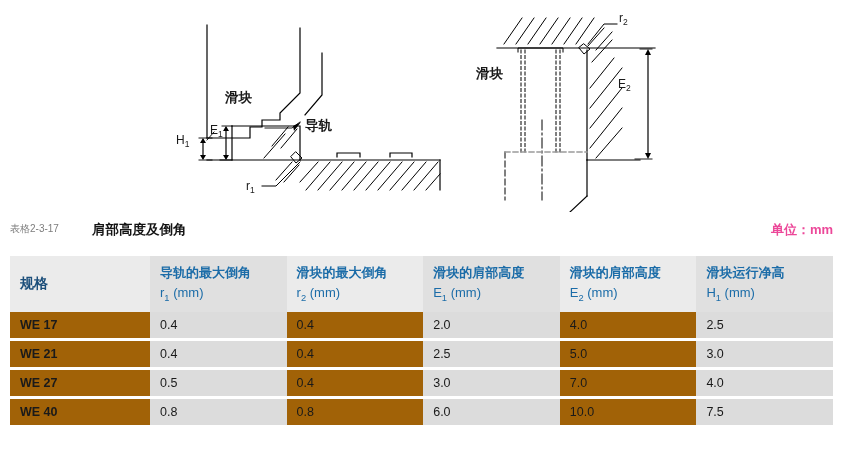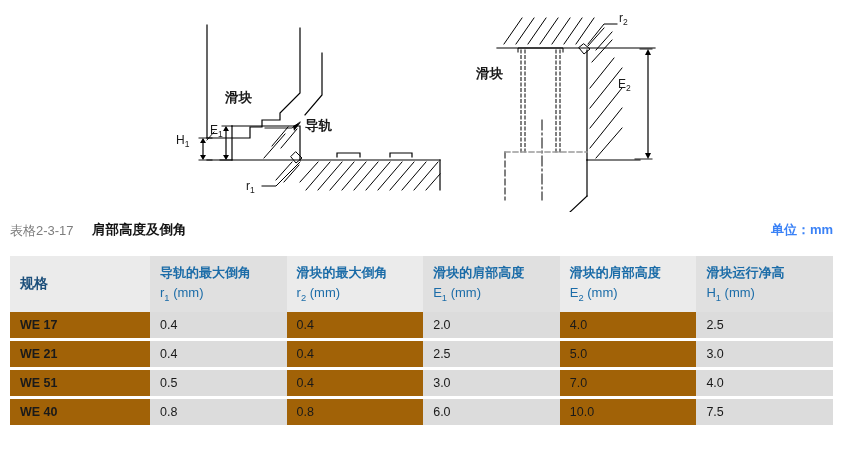--- a/index.html
+++ b/index.html
@@ -31,41 +31,41 @@
     position: absolute;
     left: 0;
     top: 218px;
     width: 843px;
     height: 26px;
   }
   .cap-num {
     position: absolute;
     left: 10px;
     top: 4px;
-    font-size: 13px;
+    font-size: 10px;
     color: #7d7d7d;
     letter-spacing: 0;
     white-space: nowrap;
   }
   .cap-title {
     position: absolute;
     left: 92px;
     top: 3px;
     font-size: 13.5px;
     font-weight: bold;
     color: #141414;
     white-space: nowrap;
   }
   .cap-unit {
     position: absolute;
     right: 10px;
     top: 3px;
     font-size: 13px;
     font-weight: bold;
-    color: #3b82f6;
+    color: #ec4899;
     white-space: nowrap;
   }
 
   
   #spec-table {
     position: absolute;
     left: 10px;
     top: 256px;
     width: 823px;
     border-collapse: separate;
@@ -319,21 +319,21 @@
     </tr>
     <tr>
       <td class="spec-name">WE 21</td>
       <td class="shade">0.4</td>
       <td>0.4</td>
       <td class="shade">2.5</td>
       <td>5.0</td>
       <td class="shade">3.0</td>
     </tr>
     <tr>
-      <td class="spec-name">WE 51</td>
+      <td class="spec-name">WE 27</td>
       <td class="shade">0.5</td>
       <td>0.4</td>
       <td class="shade">3.0</td>
       <td>7.0</td>
       <td class="shade">4.0</td>
     </tr>
     <tr>
       <td class="spec-name">WE 40</td>
       <td class="shade">0.8</td>
       <td>0.8</td>

